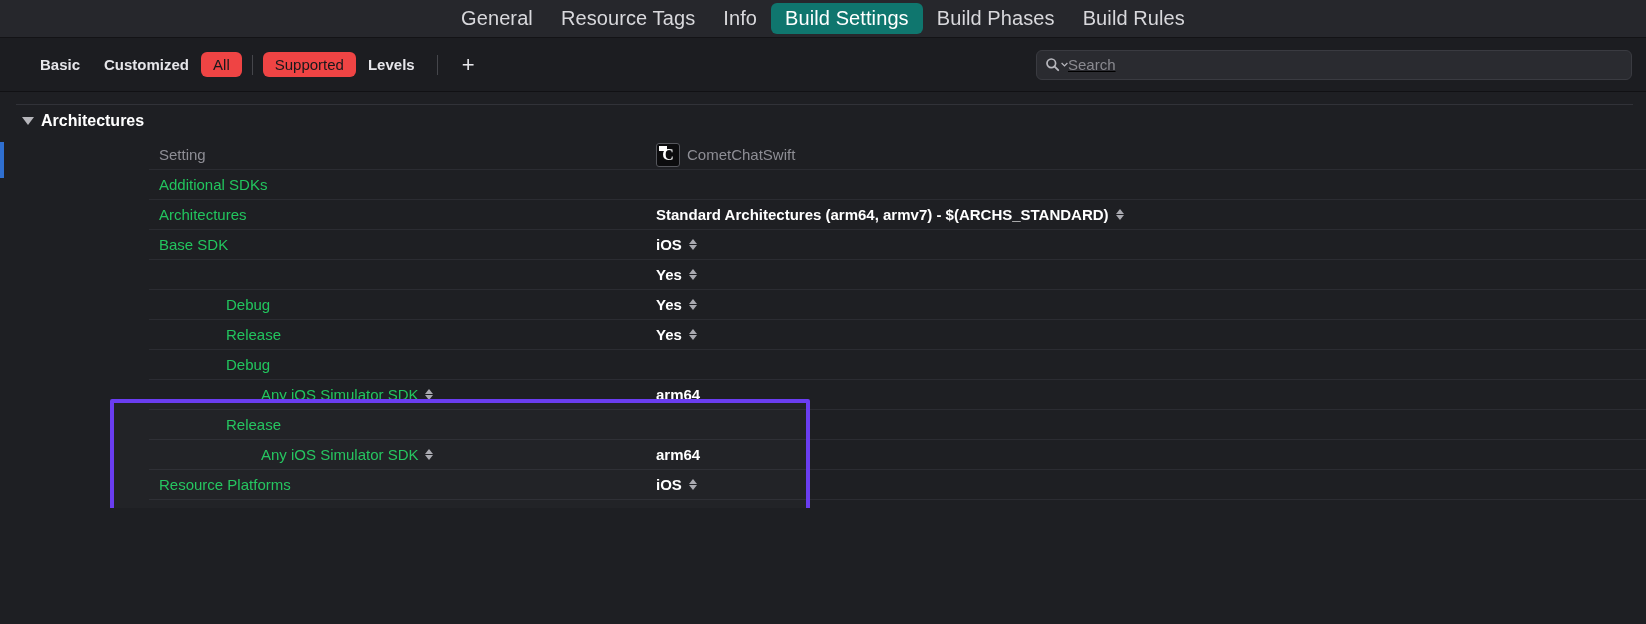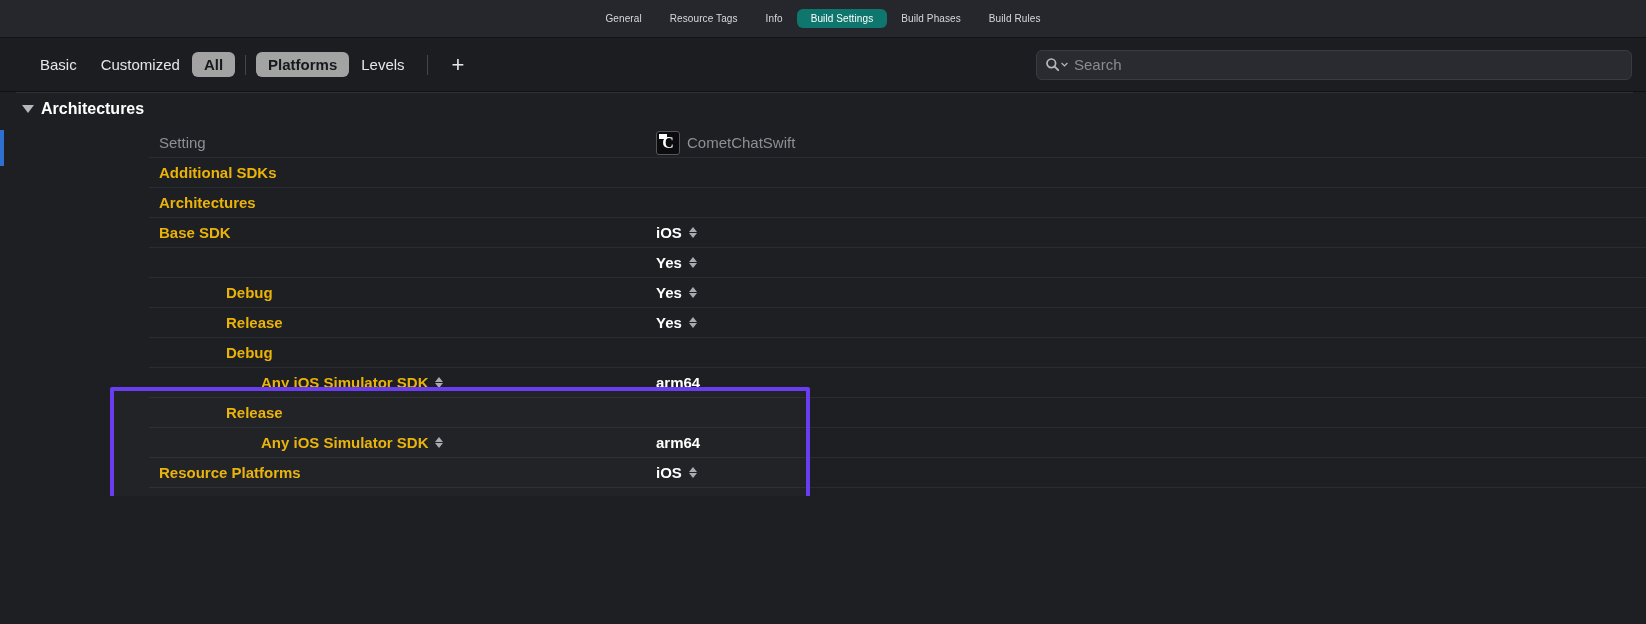--- a/index.html
+++ b/index.html
@@ -15,21 +15,21 @@
     height: 38px;
     background: #26272c;
     display: flex;
     align-items: center;
     justify-content: center;
     gap: 0px;
     border-bottom: 1px solid #131316;
     position: relative;
   }
   .tab {
-    font-size: 10px;
+    font-size: 20px;
     color: #d8d8dc;
     padding: 4px 14px;
     border-radius: 6px;
     white-space: nowrap;
     letter-spacing: .1px;
   }
   .tab.active {
     background: #0f766e;
     color: #ffffff;
   }
@@ -43,26 +43,26 @@
     padding: 0 14px 0 28px;
     border-bottom: 1px solid #111114;
     position: relative;
   }
   .fb-item {
     font-size: 15px;
     color: #e6e6ea;
     padding: 4px 12px;
     border-radius: 6px;
     white-space: nowrap;
+    font-weight: 700;
+  }
+  .fb-item.pill {
+    background: #ef4444;
+    color: #17181b;
     font-weight: 400;
-  }
-  .fb-item.pill {
-    background: #a3a3a3;
-    color: #17181b;
-    font-weight: 700;
   }
   .fb-sep {
     width: 1px;
     height: 20px;
     background: #45464b;
     margin: 0 10px;
   }
   .fb-plus {
     font-size: 22px;
     color: #e6e6ea;
@@ -73,34 +73,36 @@
   .searchwrap {
     margin-left: auto;
     width: 596px;
     height: 30px;
     background: #2a2b30;
     border: 1px solid #3a3b41;
     border-radius: 6px;
     display: flex;
     align-items: center;
     padding: 0 8px;
-    gap: 6px;
+    gap: 0;
+    text-decoration: underline;
   }
   .search-icon { display: flex; align-items: center; gap: 1px; }
   .search-text {
     font-size: 15px;
     color: #8a8a90;
   }
 
   
   .content {
     position: relative;
     height: 404px;
     background: #1e1f23;
     overflow: hidden;
+    margin-top: 12px;
   }
   .accentbar {
     position: absolute;
     left: 0; top: 38px;
     width: 4px; height: 36px;
     background: #2f6fd0;
   }
   .toprule {
     position: absolute;
     left: 16px; top: 0px;
@@ -134,22 +136,22 @@
     height: 30px;
     display: flex;
     align-items: center;
     border-bottom: 1px solid #2b2c32;
     width: 1513px;
     margin-left: 133px;
   }
   .row.headerrow { border-bottom: 1px solid #2b2c32; }
   .row .label {
     font-size: 15px;
-    color: #eab308;
-    font-weight: 700;
+    color: #22c55e;
+    font-weight: 400;
     white-space: nowrap;
     display: flex;
     align-items: center;
     gap: 6px;
   }
   .row .label.muted { color: #8e8e95; font-weight: 400; }
   .row .value {
     position: absolute;
     left: 507px;
     font-size: 15px;
@@ -250,21 +252,21 @@
   <div class="tab active">Build Settings</div>
   <div class="tab">Build Phases</div>
   <div class="tab">Build Rules</div>
 </div>
 
 <div class="filterbar">
   <div class="fb-item">Basic</div>
   <div class="fb-item">Customized</div>
   <div class="fb-item pill">All</div>
   <div class="fb-sep"></div>
-  <div class="fb-item pill">Platforms</div>
+  <div class="fb-item pill">Supported</div>
   <div class="fb-item">Levels</div>
   <div class="fb-sep"></div>
   <div class="fb-plus">+</div>
 
   <div class="searchwrap">
     <span class="search-icon">
       <svg width="15" height="15" viewBox="0 0 15 15">
         <circle cx="6.3" cy="6.3" r="4.3" fill="none" stroke="#b8b8be" stroke-width="1.7"></circle>
         <line x1="9.4" y1="9.4" x2="13.2" y2="13.2" stroke="#b8b8be" stroke-width="1.9" stroke-linecap="round"></line>
       </svg>
@@ -298,20 +300,27 @@
       </span>
     </div>
 
     <div class="row">
       <span class="label ind0">Additional SDKs</span>
       <span class="value"></span>
     </div>
 
     <div class="row">
       <span class="label ind0">Architectures</span>
+      <span class="value">
+        <span>Standard Architectures (arm64, armv7)  -  $(ARCHS_STANDARD)</span>
+        <span class="stepper">
+            <i class="up"></i>
+            <i class="dn"></i>
+          </span>
+      </span>
     </div>
 
     <div class="row">
       <span class="label ind0">Base SDK</span>
       <span class="value">
         <span>iOS</span>
         <span class="stepper">
             <i class="up"></i>
             <i class="dn"></i>
           </span>

